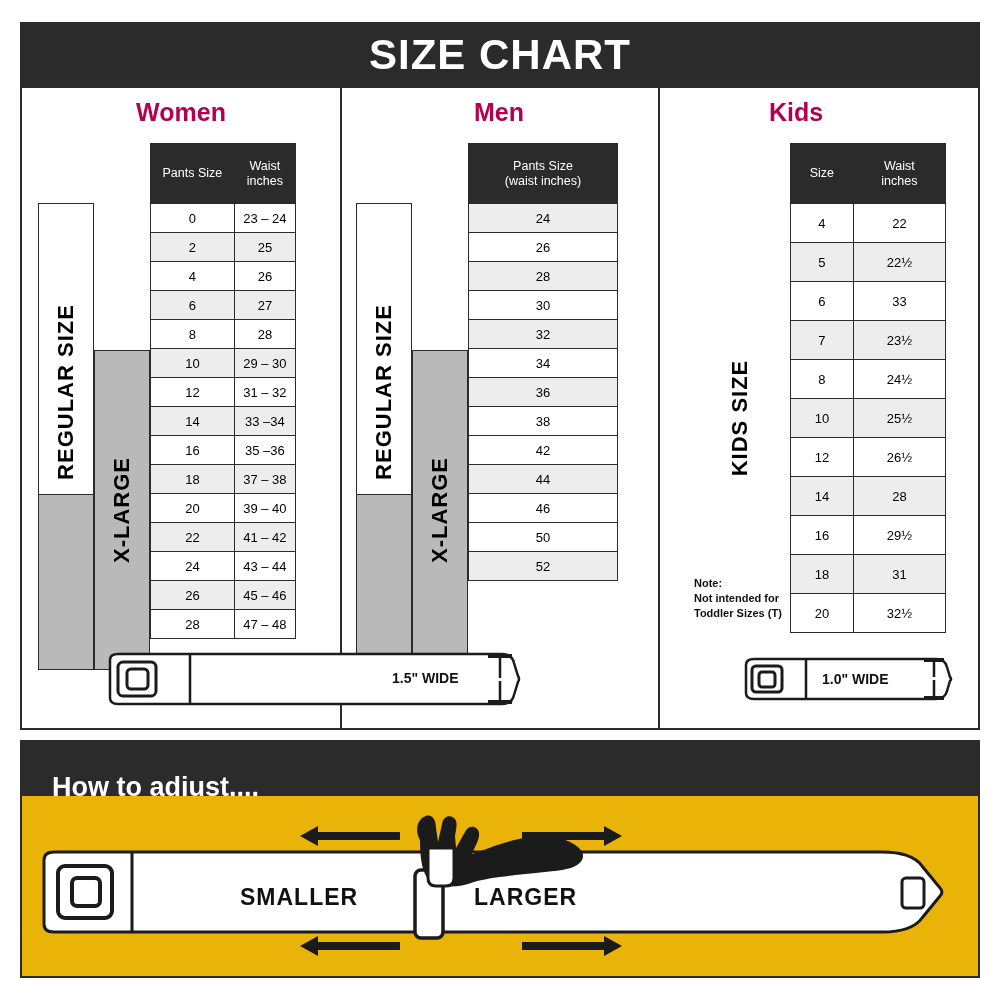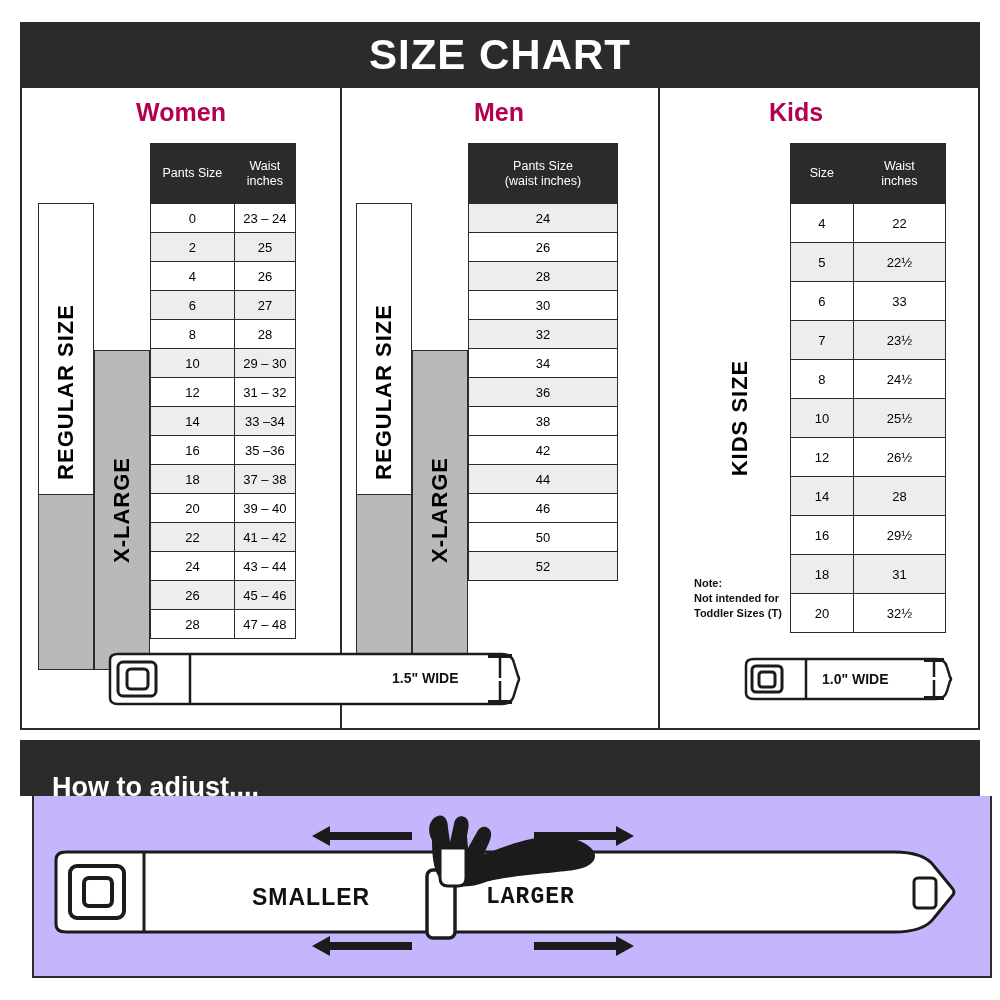--- a/index.html
+++ b/index.html
@@ -110,25 +110,25 @@
     background: #2b2b2b;
     display: flex; align-items: center;
   }
   .adjust-bar .adjust-text {
     color: #ffffff; font-size: 27px; font-weight: bold;
     margin-left: 32px;
     margin-top: 38px;
   }
   .adjust-panel {
     position: absolute;
-    left: 32px; top: 796px;
+    left: 20px; top: 796px;
     width: 960px; height: 182px;
     border: 2px solid #2b2b2b;
     border-top: none;
-    background: #c4b5fd;
+    background: #eab308;
   }
   .adjust-word {
     position: absolute;
     font-size: 23px; font-weight: bold; color: #111;
     letter-spacing: 1px;
   }
 </style>
 </head>
 <body>
 
@@ -415,16 +415,16 @@
       </g>
 
       <g fill="#1b1b1b">
         <polygon points="278,150 296,140 296,160"></polygon>
         <rect x="294" y="146" width="84" height="8"></rect>
         <polygon points="600,150 582,140 582,160"></polygon>
         <rect x="500" y="146" width="84" height="8"></rect>
       </g>
     </svg>
     <div class="adjust-word" style="left:218px; top:88px;">SMALLER</div>
-    <div class="adjust-word" style="left:452px; top:88px;font-family:Liberation Mono, monospace;">LARGER</div>
+    <div class="adjust-word" style="left:452px; top:88px;">LARGER</div>
   </div>
 
 </div>
 
 </body></html>

